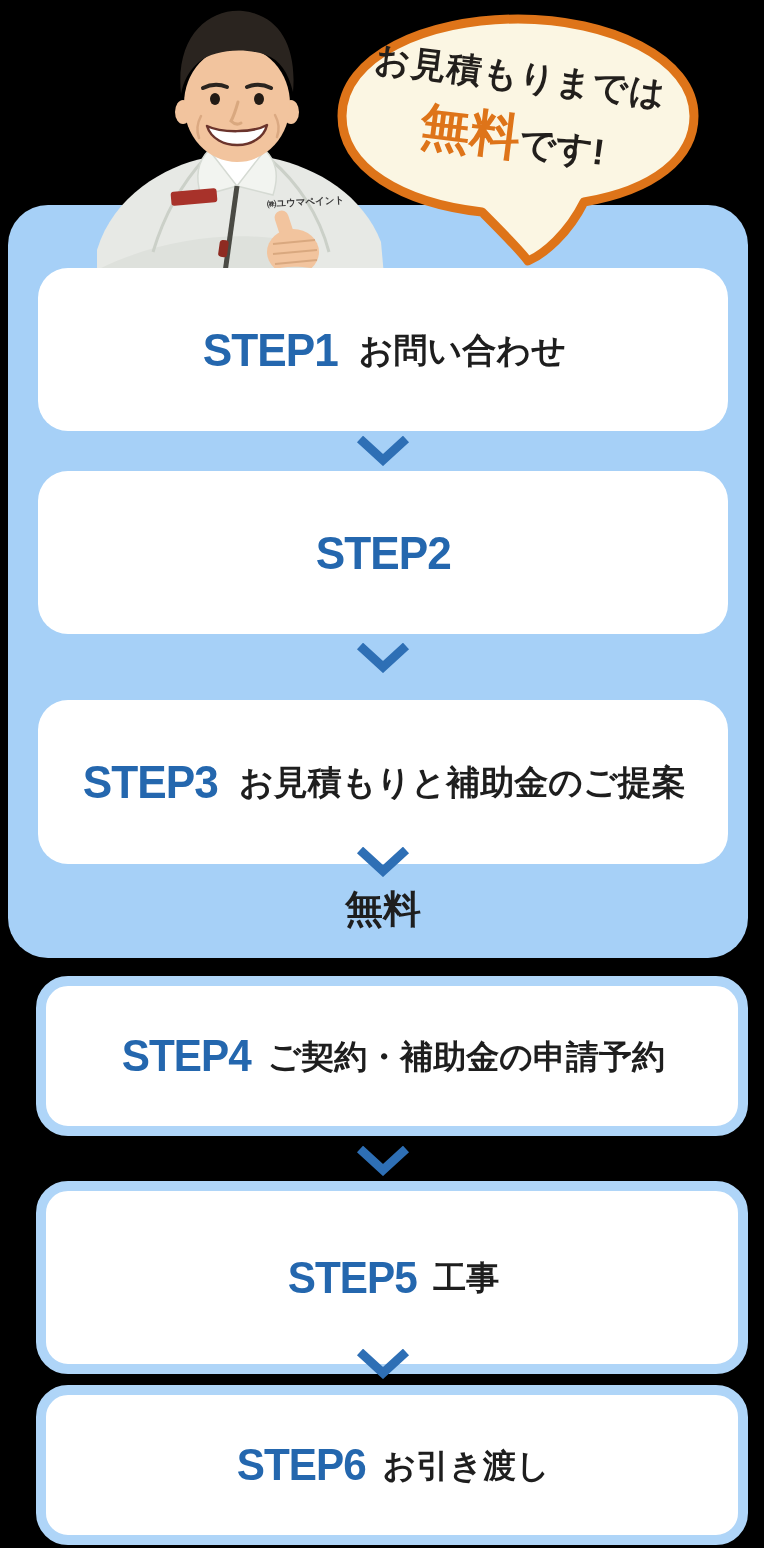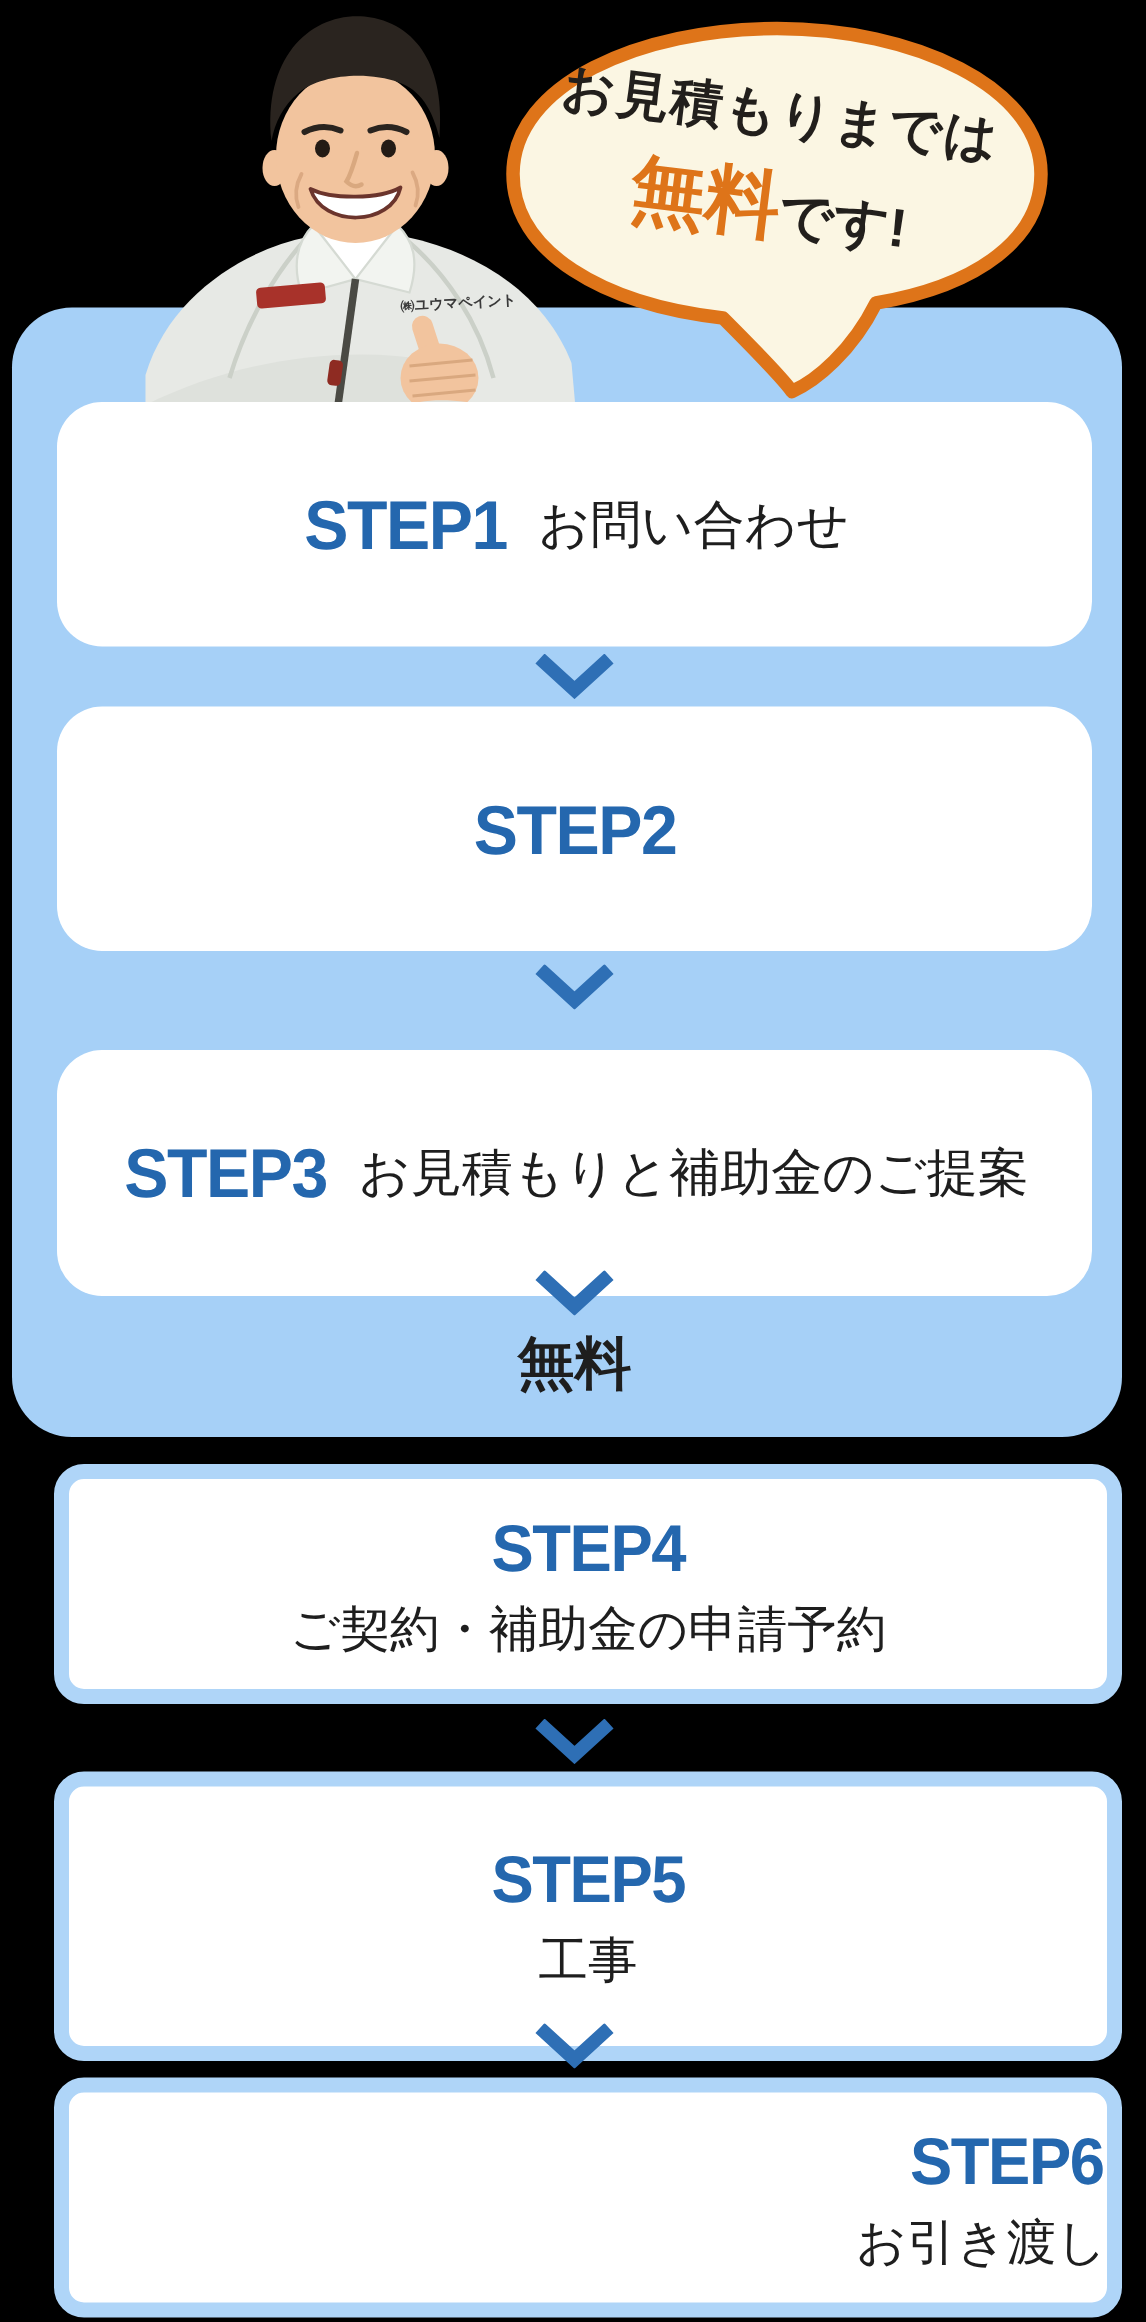--- a/index.html
+++ b/index.html
@@ -34,32 +34,32 @@
   .card{
     position:absolute;left:38px;width:690px;height:163px;
     background:#fff;border-radius:30px;
     display:flex;flex-direction:row;align-items:center;justify-content:center;
     gap:18px;z-index:4;
   }
   .card.c1{top:268px;} .card.c2{top:471px;align-items:center;} .card.c3{top:700px;height:164px;}
   
   .card-b{
     position:absolute;left:36px;width:712px;height:160px;
-    background:#fff;border:10px solid #AFD5F8;border-radius:20px;
+    background:#fff;border:10px solid #AFD5F8;border-radius:32px;
     box-sizing:border-box;
-    display:flex;flex-direction:column;align-items:center;justify-content:center;
+    display:flex;flex-direction:row;align-items:center;justify-content:center;
     gap:14px;z-index:4;
   }
-  .card-b.c4{top:976px;} .card-b.c5{top:1181px;height:193px;} .card-b.c6{top:1385px;align-items:flex-end;}
+  .card-b.c4{top:976px;} .card-b.c5{top:1181px;height:193px;} .card-b.c6{top:1385px;}
   .step-label{
     color:#2467AE;font-weight:bold;font-size:46px;line-height:1;
     letter-spacing:-1px;transform:scaleX(.96);
   }
   .card-b .step-label{font-size:44px;}
-  .step-title{color:#1E1E1E;font-weight:normal;font-size:34px;line-height:1;}
+  .step-title{color:#1E1E1E;font-weight:bold;font-size:34px;line-height:1;}
   .card-b .step-title{font-size:33px;}
   
   .chev{position:absolute;left:356px;width:54px;height:30px;z-index:4;}
   .chev.v1{top:436px;} .chev.v2{top:643px;} .chev.v3{top:847px;}
   .chev.v4{top:1146px;} .chev.v5{top:1349px;}
   
   .free-label{
     position:absolute;left:38px;top:884px;width:690px;z-index:4;
     text-align:center;color:#1E1E1E;font-weight:bold;font-size:38px;
   }

